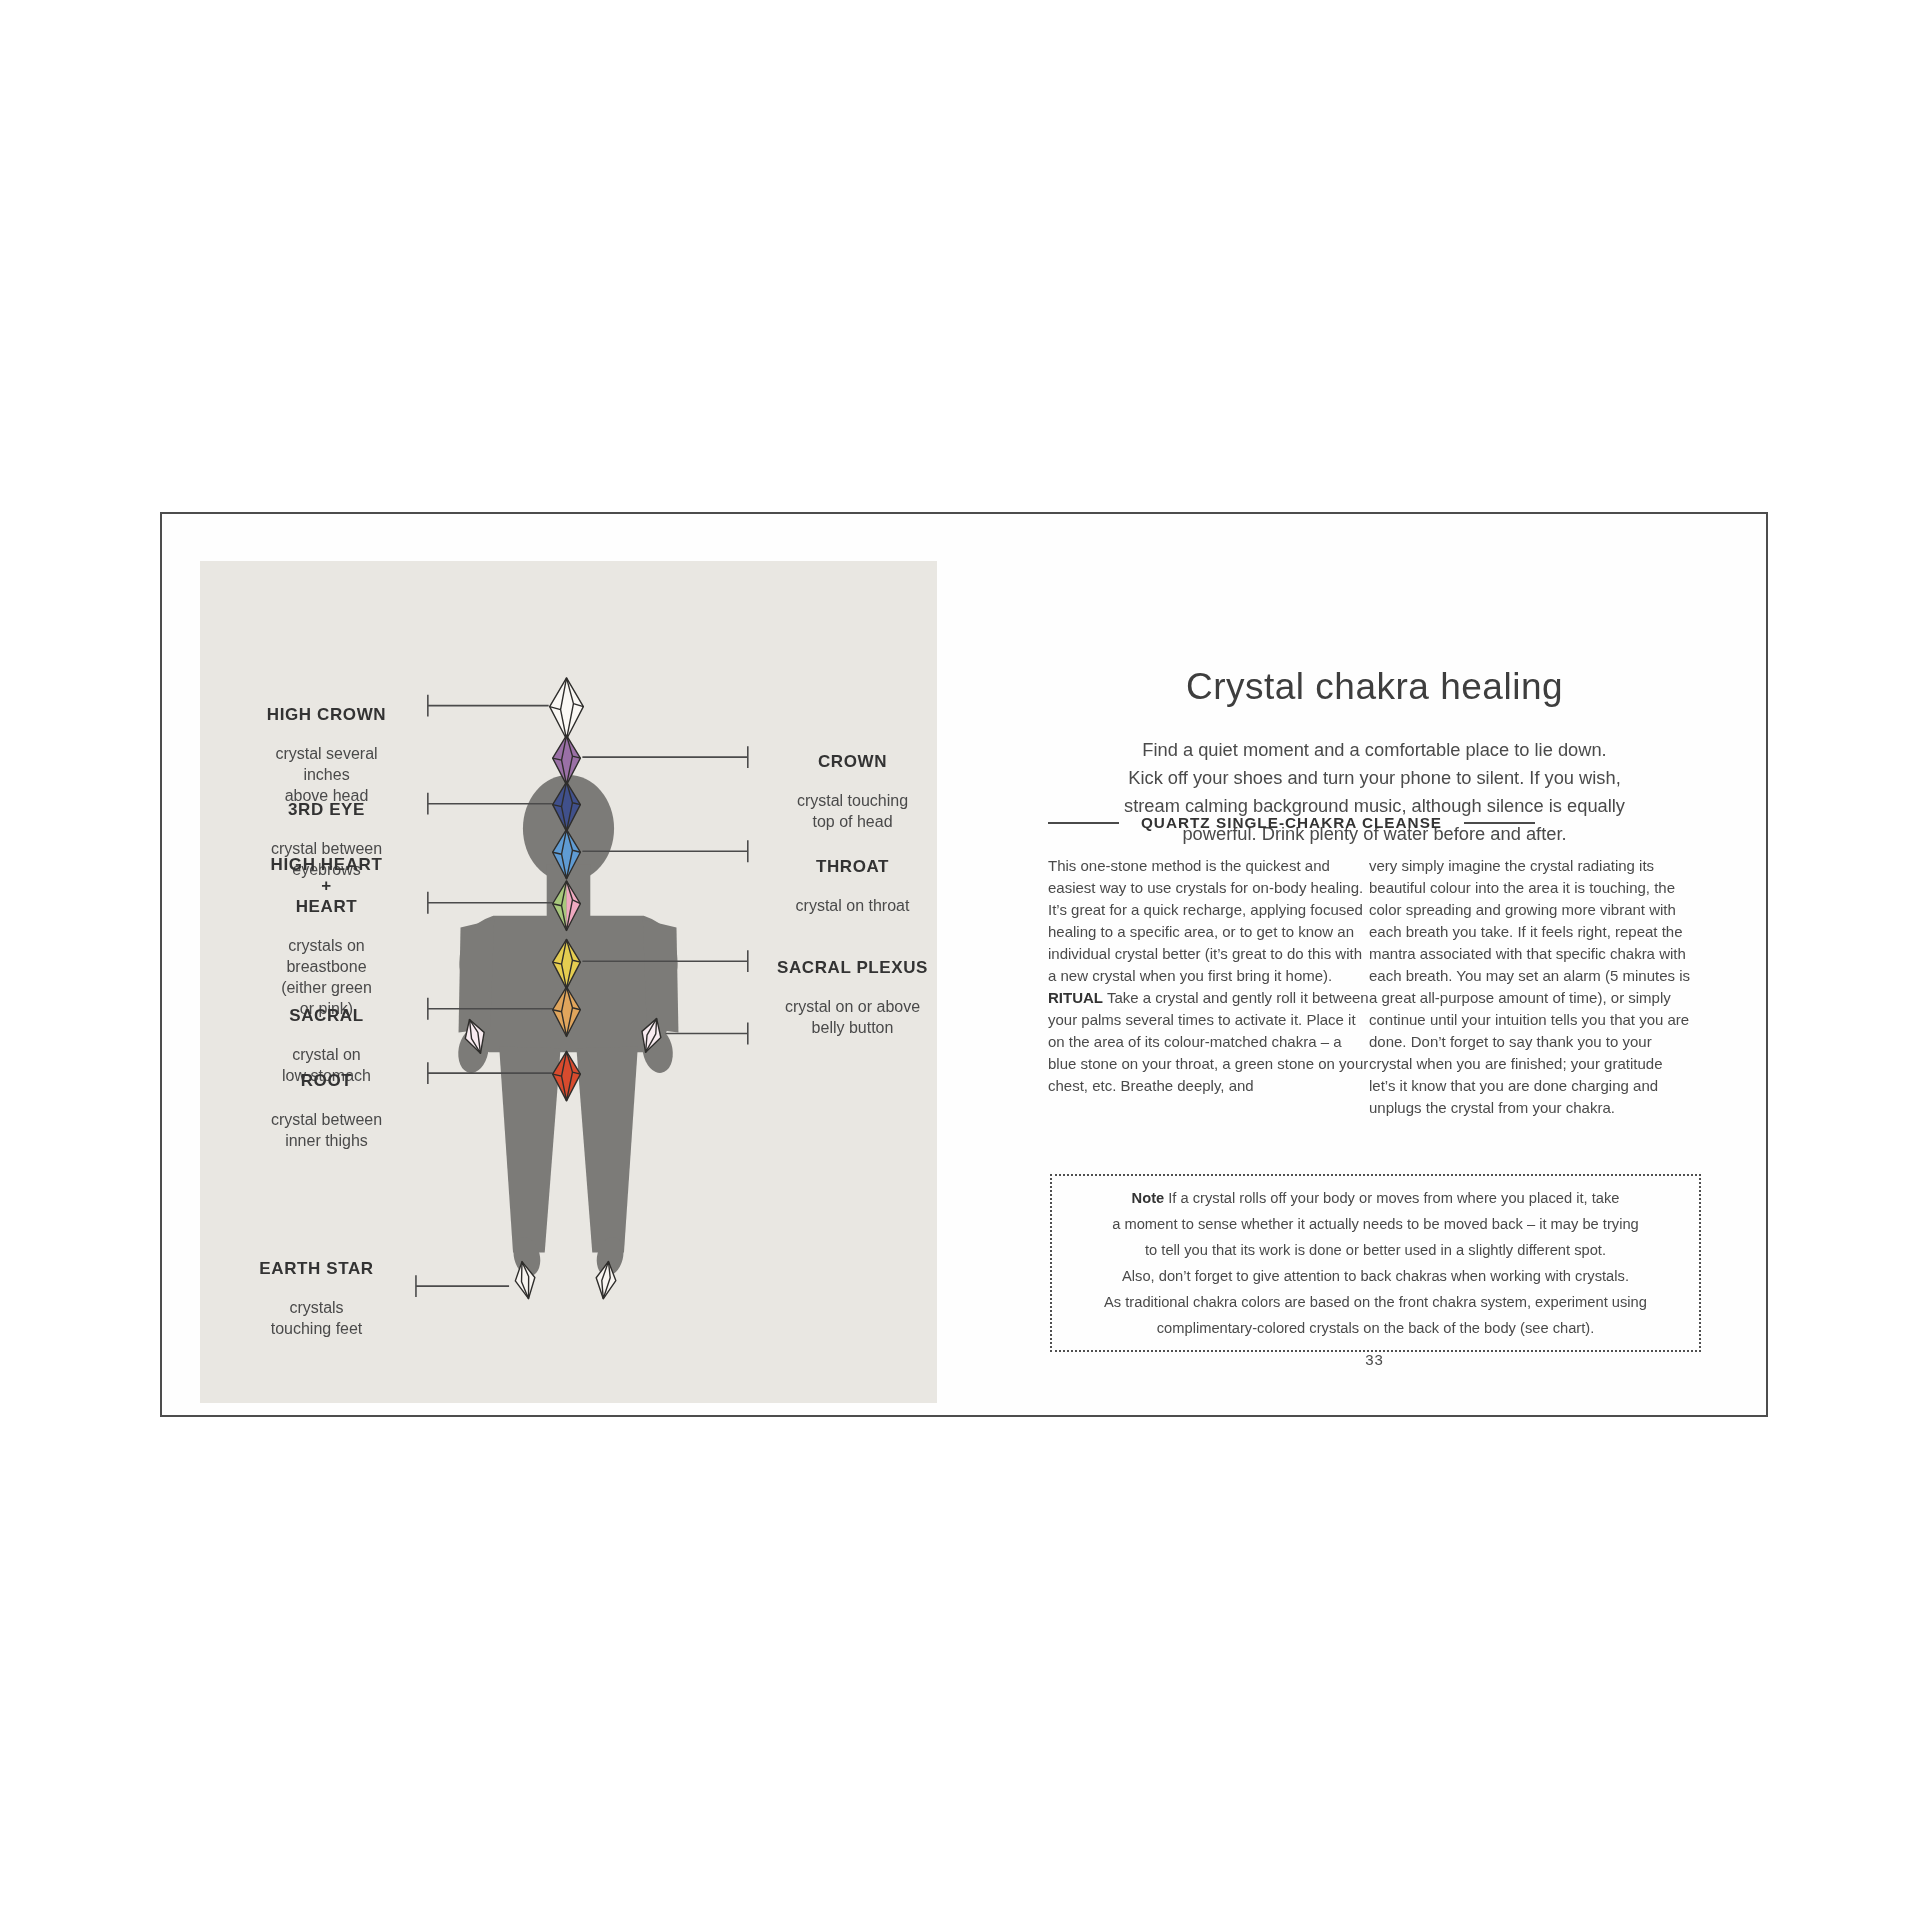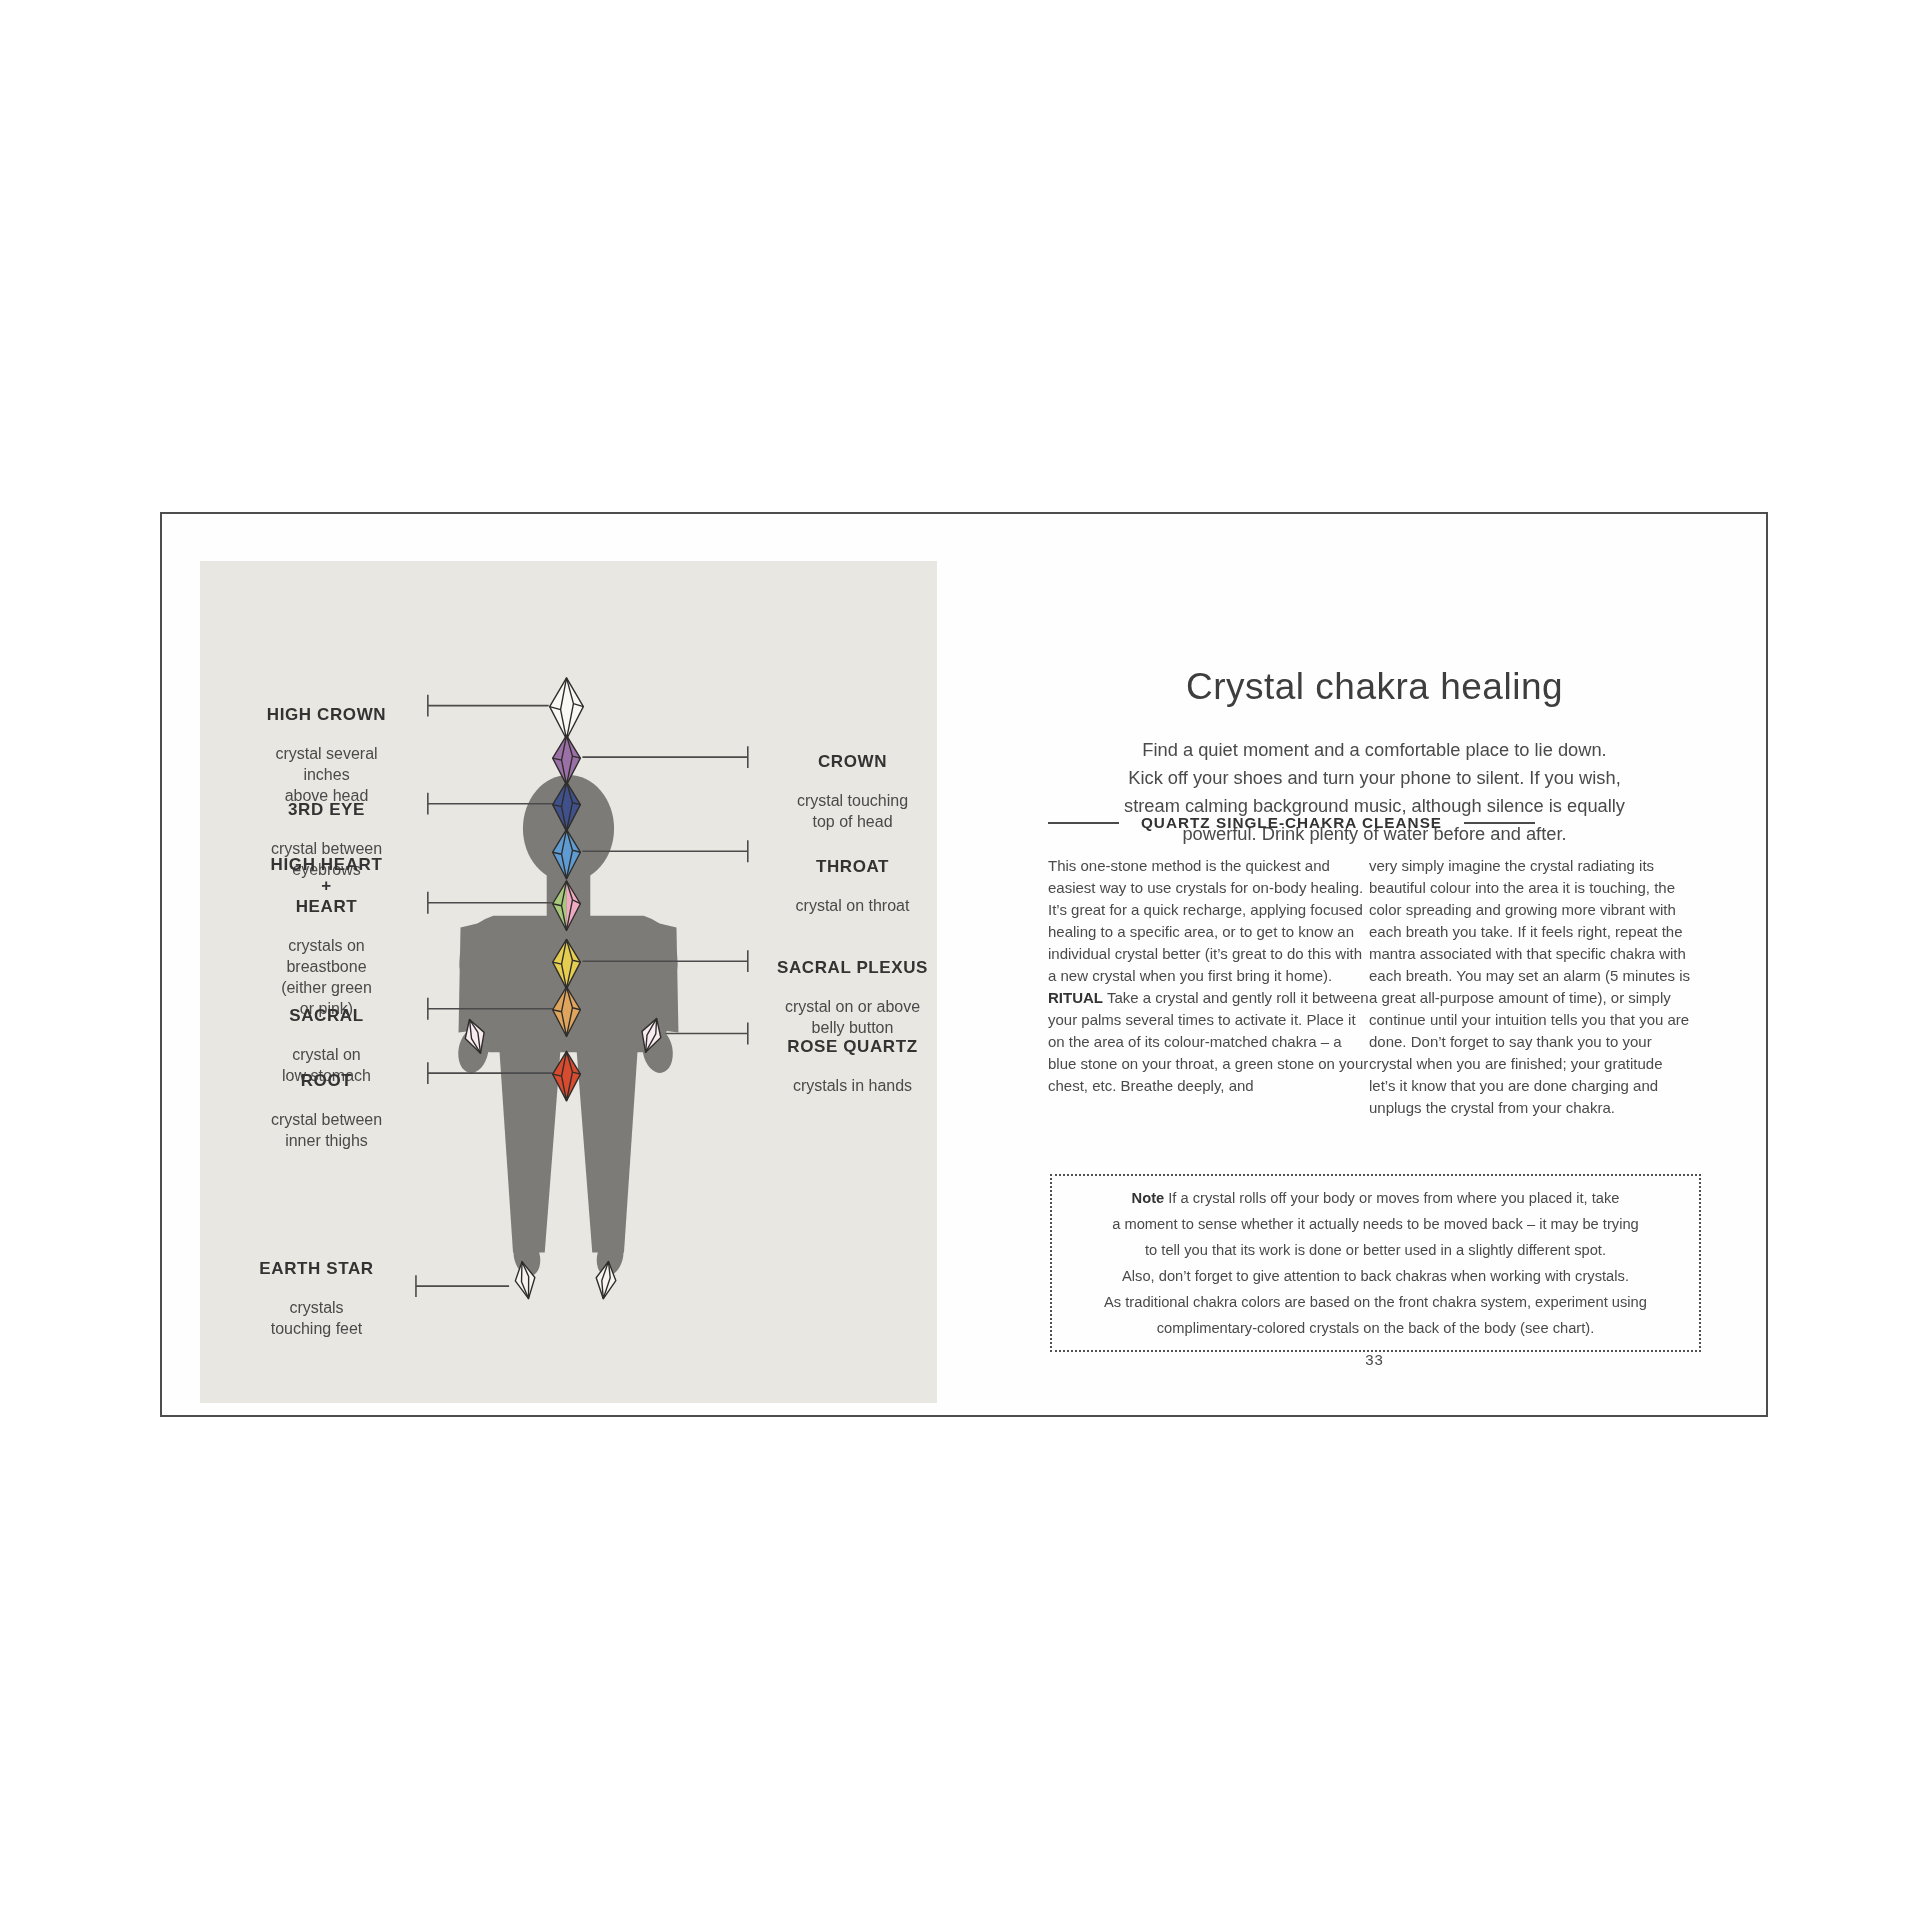--- a/index.html
+++ b/index.html
@@ -200,24 +200,20 @@
     </div>
     <div class="dlabel" style="left:556px;top:277px;width:193px;">
       <div class="nm">THROAT</div>
       <div class="ds">crystal on throat</div>
     </div>
     <div class="dlabel" style="left:556px;top:378px;width:193px;">
       <div class="nm">SACRAL PLEXUS</div>
       <div class="ds">crystal on or above
 belly button</div>
     </div>
-    <div class="dlabel" style="left:556px;top:457px;width:193px;">
-      <div class="nm">ROSE QUARTZ</div>
-      <div class="ds">crystals in hands</div>
-    </div>
   </div>
 
   <h1 class="rtitle">Crystal chakra healing</h1>
 
   <div class="rintro">Find a quiet moment and a comfortable place to lie down.
 Kick off your shoes and turn your phone to silent. If you wish,
 stream calming background music, although silence is equally
 powerful. Drink plenty of water before and after.</div>
 
   <div class="sectionrow">

